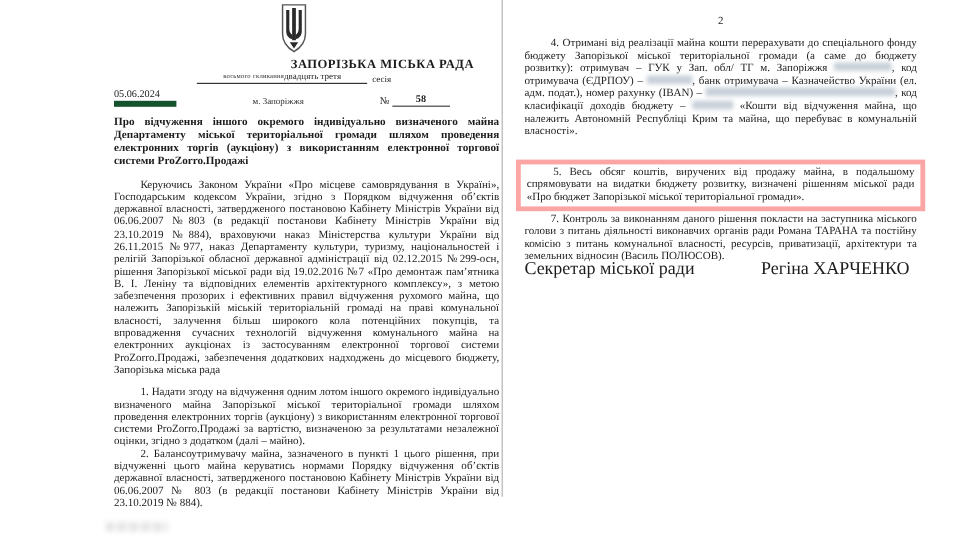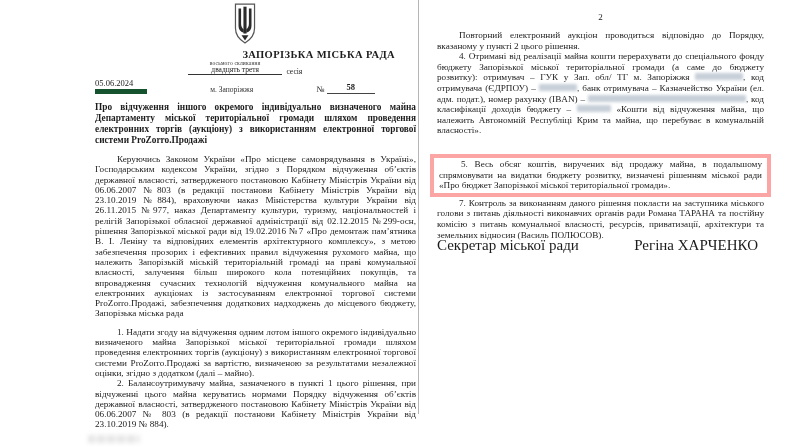--- a/index.html
+++ b/index.html
@@ -11,21 +11,21 @@
   }
   .scan{position:relative;width:794px;height:447px;background:#ffffff;}
   .page-divider{position:absolute;left:418px;top:0;width:1px;height:414px;background:#b5b5b5;}
 
   
   .page-left{position:absolute;left:95px;top:2px;width:321px;}
   .hdr{width:300px;text-align:right;}
   .emblem{display:block;margin:0 auto 3px auto;}
   .org-name{font-weight:bold;font-size:10.5px;letter-spacing:.4px;margin:2px 0 1px 0;}
   .session{font-size:7.5px;line-height:1;margin:1px 0 3px 0;display:flex;justify-content:center;align-items:flex-end;gap:4px;}
-  .session-stack{display:inline-flex;flex-direction:column;align-items:center;border-bottom:1px solid #333;padding:0 22px 1px 22px;}
+  .session-stack{display:inline-flex;flex-direction:row;align-items:center;border-bottom:1px solid #333;padding:0 22px 1px 22px;}
   .convocation{font-size:5.5px;color:#333;letter-spacing:.2px;}
   .session-num{font-size:7.5px;margin-top:-1px;}
   .doc-type{font-weight:bold;font-size:12.5px;letter-spacing:4px;margin:3px 0 4px 0;}
   .meta{width:280px;display:flex;justify-content:space-between;align-items:flex-end;font-size:8px;margin:2px 0 8px 0;}
   .meta .date{border-bottom:5px solid #14532d;padding:0 14px 1px 0;font-size:8.5px;}
   .meta .place{font-size:7.5px;color:#333;}
   .meta .docnum{display:inline-flex;align-items:flex-end;gap:2px;font-size:8.5px;}
   .meta .docnum-val{border-bottom:1px solid #444;padding:0 20px 1px 20px;font-weight:bold;}
   .doc-title{font-weight:bold;font-size:9.3px;line-height:11px;text-align:justify;margin:4px 0 0 0;}
   .body-l{font-size:9.2px;line-height:10.3px;text-align:justify;}
@@ -99,21 +99,20 @@
       <p>1. Надати згоду на відчуження одним лотом іншого окремого індивідуально визначеного майна Запорізької міської територіальної громади шляхом проведення електронних торгів (аукціону) з використанням електронної торгової системи ProZorro.Продажі за вартістю, визначеною за результатами незалежної оцінки, згідно з додатком (далі – майно).</p>
       <p>2. Балансоутримувачу майна, зазначеного в пункті 1 цього рішення, при відчуженні цього майна керуватись нормами Порядку відчуження об’єктів державної власності, затвердженого постановою Кабінету Міністрів України від 06.06.2007 № 803 (в редакції постанови Кабінету Міністрів України від 23.10.2019 № 884).</p>
 
     </div>
   </div>
 
   <div class="page-right">
     <div class="page-num">2</div>
 
     <div class="body-r">
-      <p>Повторний електронний аукціон проводиться відповідно до Порядку, вказаному у пункті 2 цього рішення.</p>
       <p><span>4. Отримані від реалізації майна кошти перерахувати до спеціального фонду бюджету Запорізької міської територіальної громади (а саме до бюджету розвитку): отримувач – ГУК у Зап. обл/ ТГ м. Запоріжжя </span><span class="redact r-w1"></span><span>, код отримувача (ЄДРПОУ) – </span><span class="redact r-w2"></span><span>, банк отримувача – Казначейство України (ел. адм. подат.), номер рахунку (IBAN) – </span><span class="redact r-w3"></span><span>, код класифікації доходів бюджету – </span><span class="redact r-w4"></span><span> «Кошти від відчуження майна, що належить Автономній Республіці Крим та майна, що перебуває в комунальній власності».</span></p>
 
       <div class="p5-box">
         <p>5. Весь обсяг коштів, виручених від продажу майна, в подальшому спрямовувати на видатки бюджету розвитку, визначені рішенням міської ради «Про бюджет Запорізької міської територіальної громади».</p>
       </div>
 
       <p>7. Контроль за виконанням даного рішення покласти на заступника міського голови з питань діяльності виконавчих органів ради Романа ТАРАНА та постійну комісію з питань комунальної власності, ресурсів, приватизації, архітектури та земельних відносин (Василь ПОЛЮСОВ).</p>
 
       <div class="sig-row">
         <span>Секретар міської ради</span>

